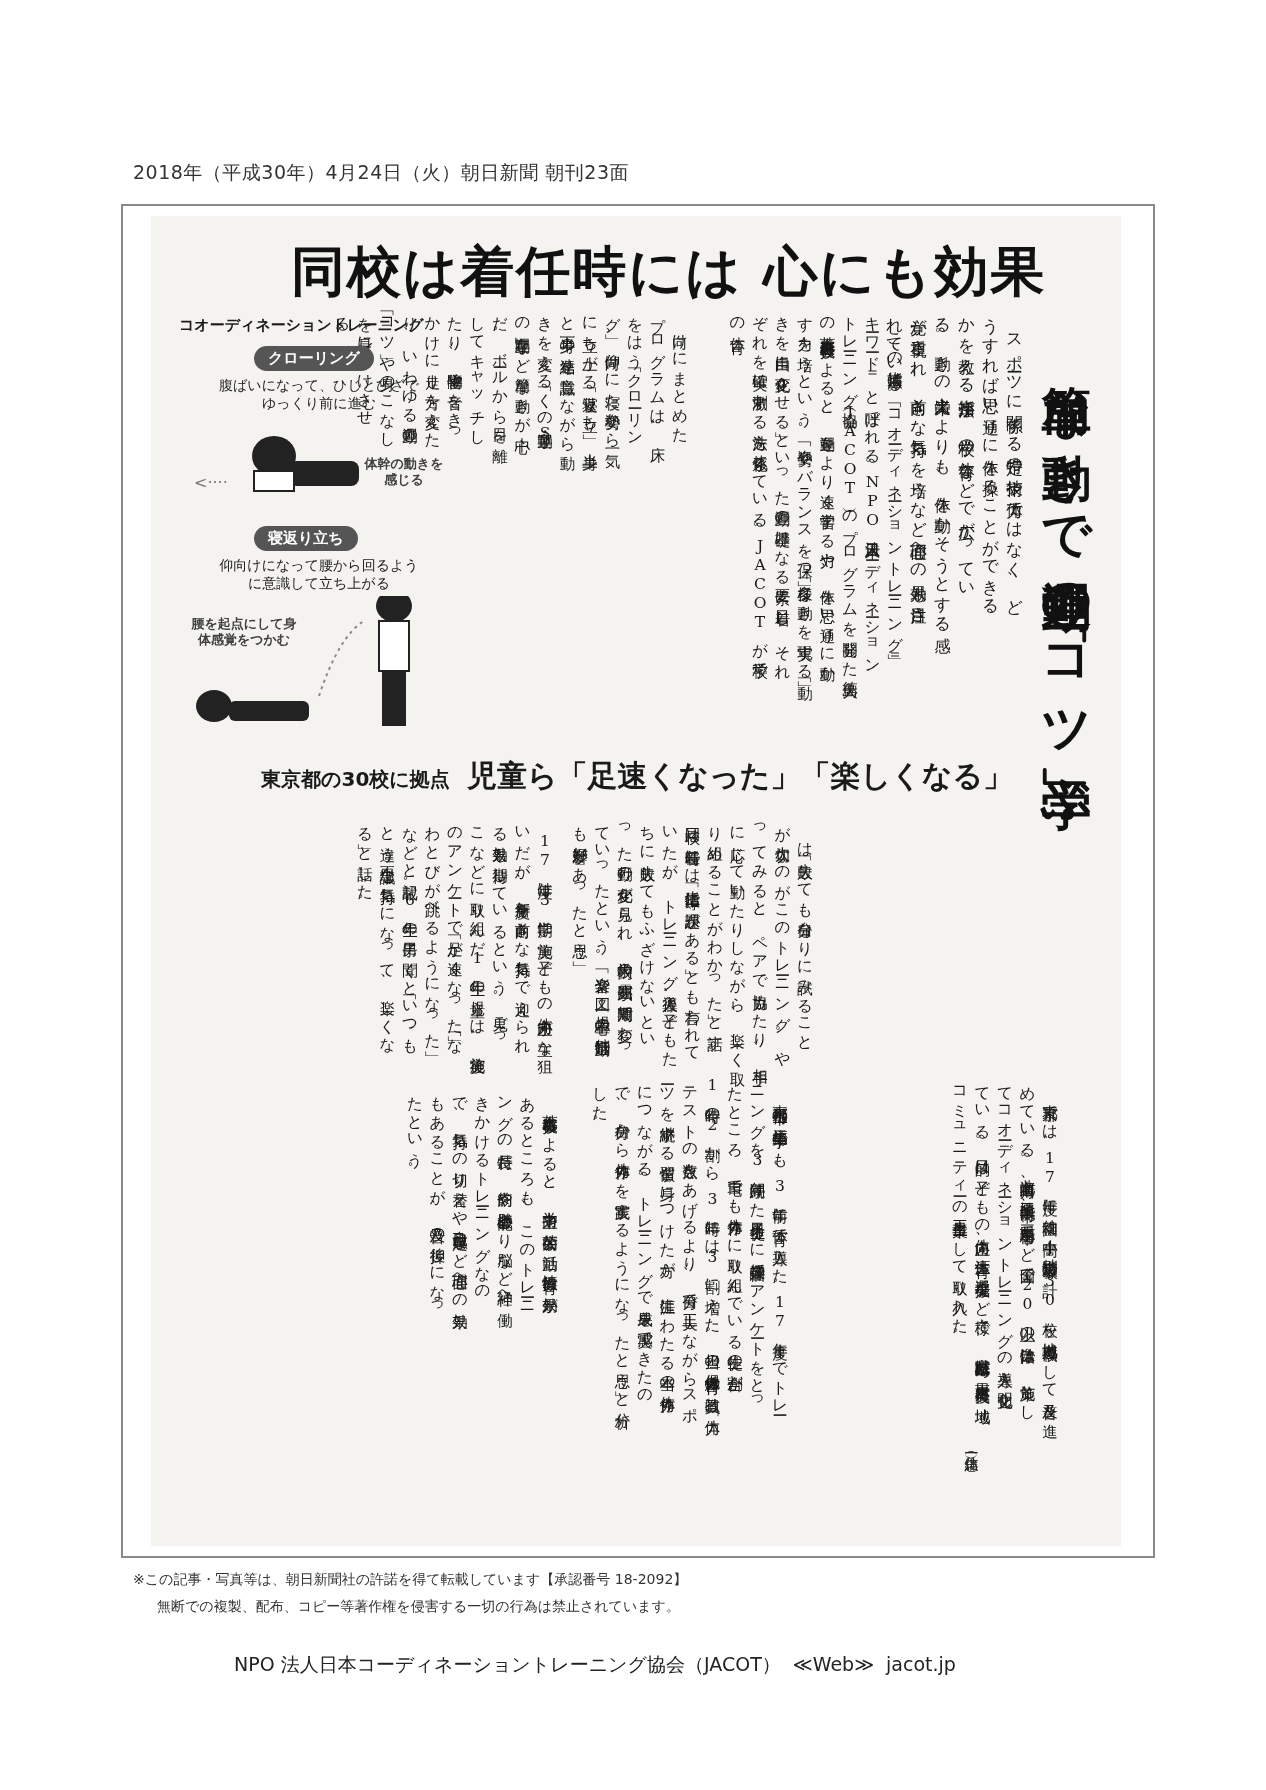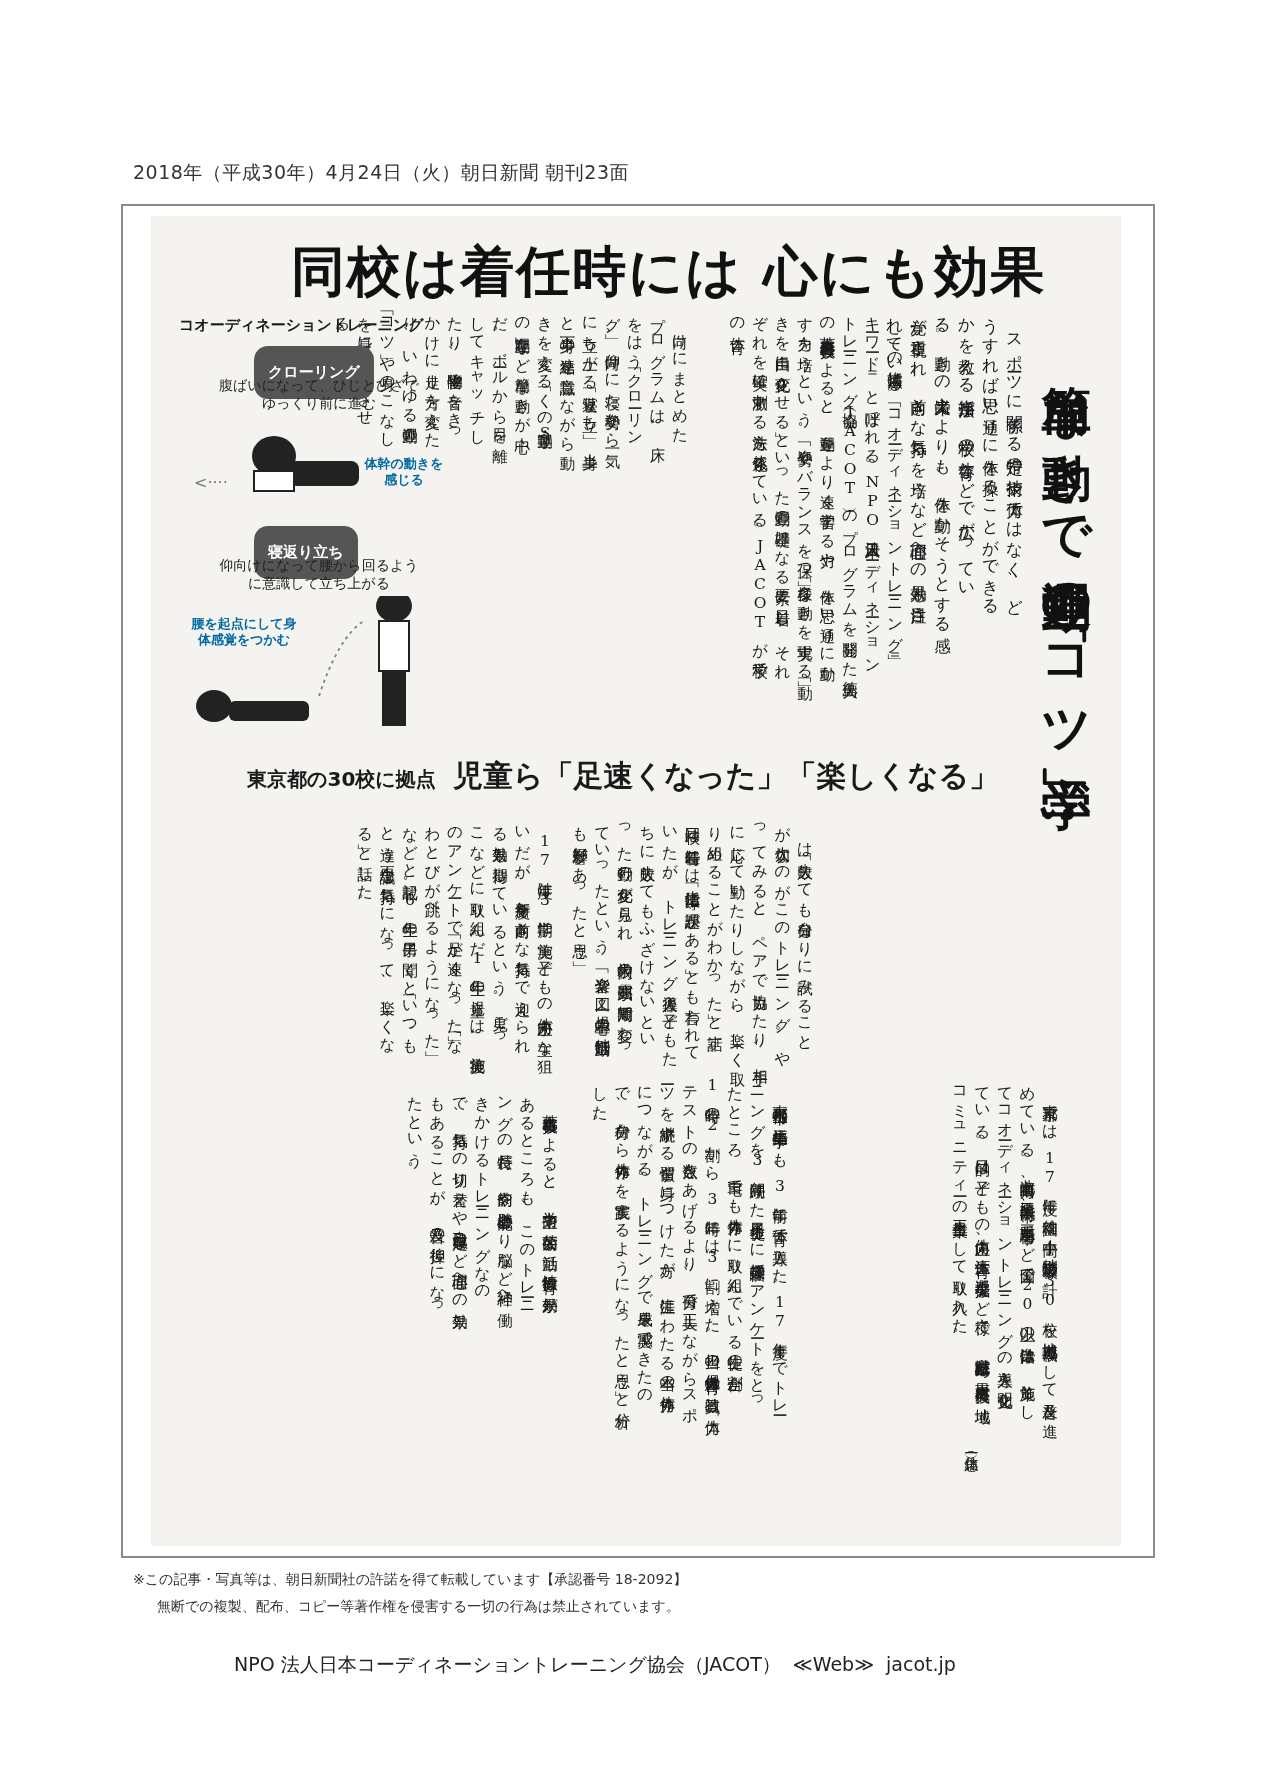--- a/index.html
+++ b/index.html
@@ -8,30 +8,30 @@
   .frame { position:absolute; left:121px; top:204px; width:1030px; height:1350px; border:2px solid #8a8a8a; background:#fff; }
   .clip { position:absolute; left:28px; top:10px; width:970px; height:1330px; background:#f4f3f0; }
   .title { position:absolute; left:140px; top:20px; font-family:"DejaVu Serif", serif; font-weight:bold; font-size:54px; letter-spacing:2px; color:#111; }
   .vhead { position:absolute; right:20px; top:130px; writing-mode:vertical-rl; font-family:"DejaVu Serif", serif; font-weight:bold; font-size:50px; letter-spacing:4px; color:#111; }
   .vcol { position:absolute; writing-mode:vertical-rl; font-family:"DejaVu Serif", serif; font-size:15.5px; line-height:22.5px; letter-spacing:1px; color:#1a1a1a; text-orientation:upright; }
   .vcol p { margin:0; text-indent:1em; }
   .lead { right:95px; top:90px; height:320px; font-size:16.5px; line-height:24px; }
   .block { top:90px; height:370px; }
   .b1 { right:215px; }
   .b2top { right:430px; top:90px; height:145px; }
-  .sub { position:absolute; left:96px; top:540px; font-family:"DejaVu Sans", sans-serif; white-space:nowrap; }
+  .sub { position:absolute; left:110px; top:540px; font-family:"DejaVu Sans", sans-serif; white-space:nowrap; }
   .sub .small { font-size:20px; font-weight:bold; margin-right:12px; }
   .sub .big { font-family:"DejaVu Serif", serif; font-size:30px; font-weight:bold; }
   .row2 { top:600px; height:245px; }
   .row3 { top:860px; height:340px; }
   .illus { position:absolute; left:28px; top:100px; width:270px; height:420px; }
   .il-title { position:absolute; left:0; top:0; font-weight:bold; font-size:15px; white-space:nowrap;text-align:right; }
-  .pill { position:absolute; background:#555; color:#fff; font-weight:bold; font-size:15px; padding:17px 14px; border-radius:14px; }
+  .pill { position:absolute; background:#555; color:#fff; font-weight:bold; font-size:15px; padding:3px 14px; border-radius:14px; }
   .il-text { position:absolute; font-size:14px; text-align:center; line-height:18px; color:#222; }
-  .il-note { position:absolute; font-size:13px; font-weight:bold; color:#0369a1; line-height:16px; text-align:center; }
+  .il-note { position:absolute; font-size:13px; font-weight:bold; color:#404040; line-height:16px; text-align:center; }
   .byline { position:absolute; writing-mode:vertical-rl; font-family:"DejaVu Serif", serif; font-size:14px; color:#222; }
   .foot1 { position:absolute; left:133px; top:1571px; font-size:14px; color:#333;text-align:right; }
   .foot2 { position:absolute; left:133px; top:1598px; font-size:14px; color:#333;margin-left:24px; }
   .foot3 { position:absolute; left:228px; top:1652px; font-size:19px; color:#222; }
   .foot3 span { margin-left:6px; }
 </style>
 </head>
 <body>
 
 <div class="hdr">2018年（平成30年）4月24日（火）朝日新聞 朝刊23面</div>

